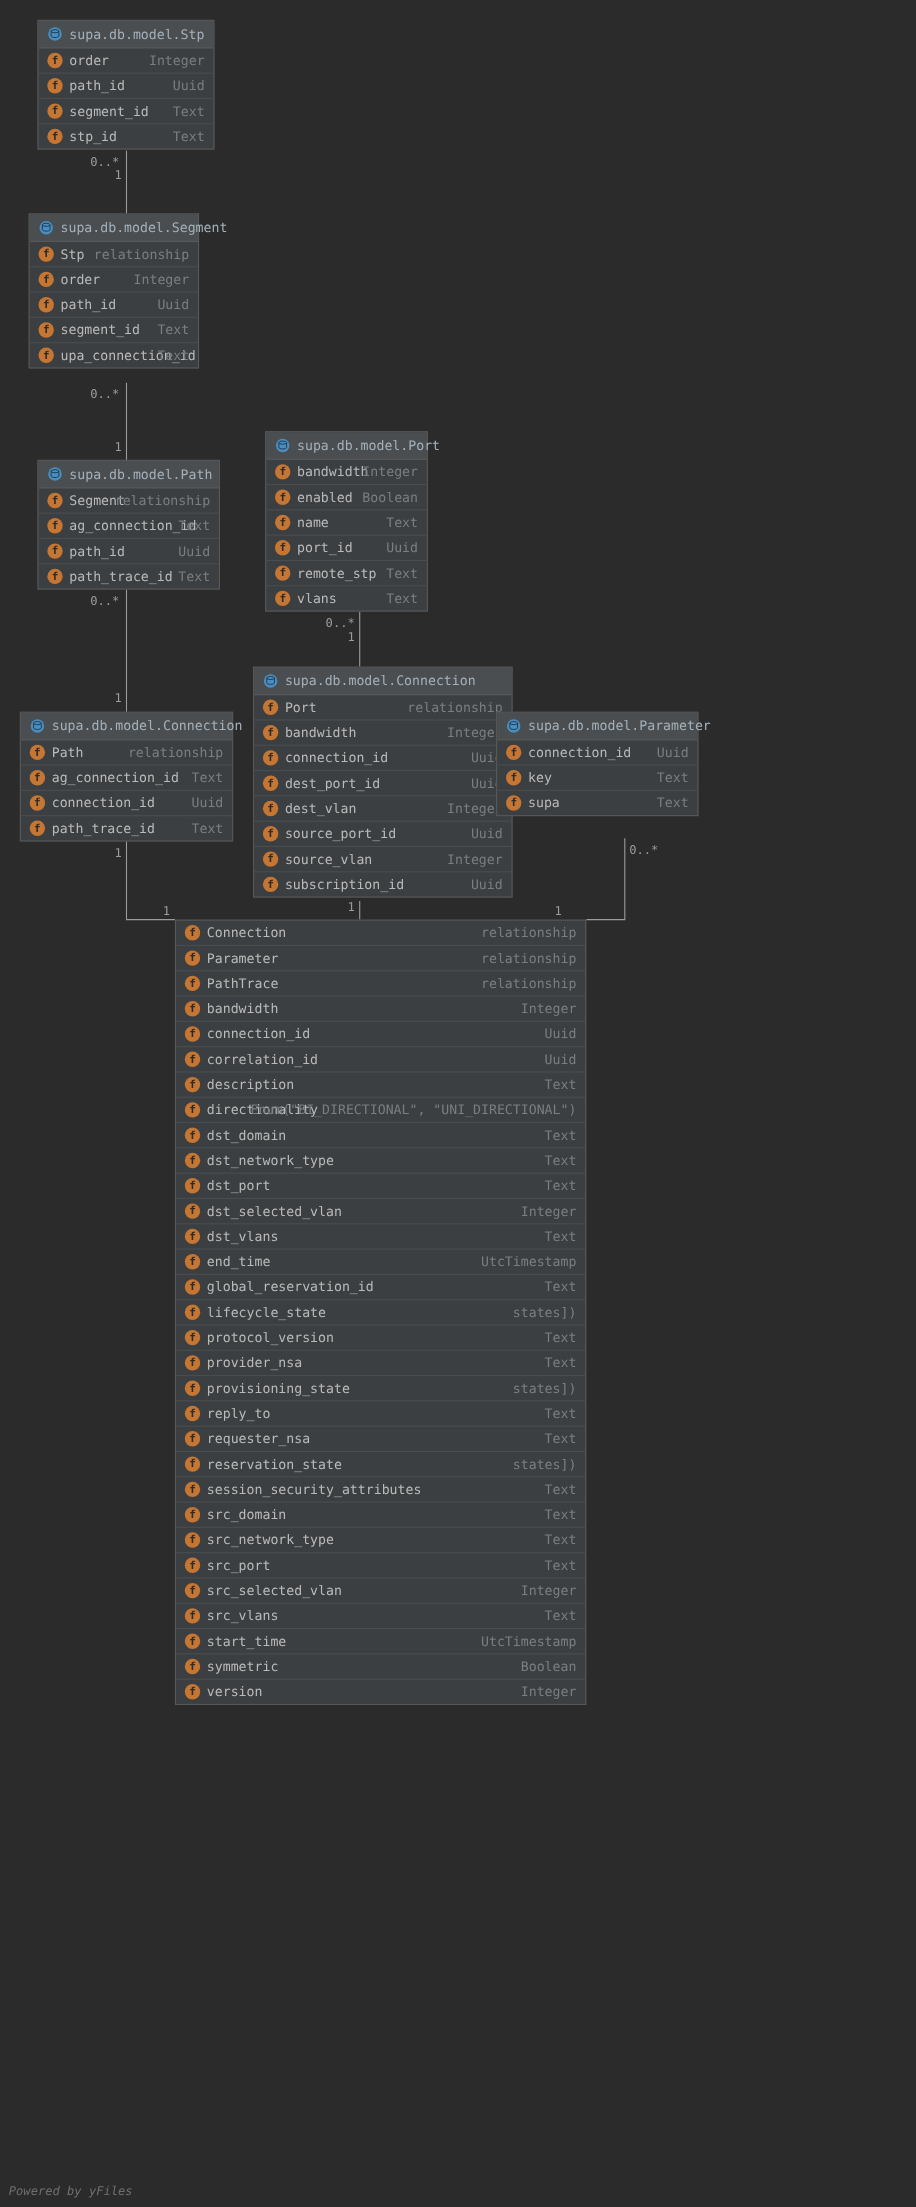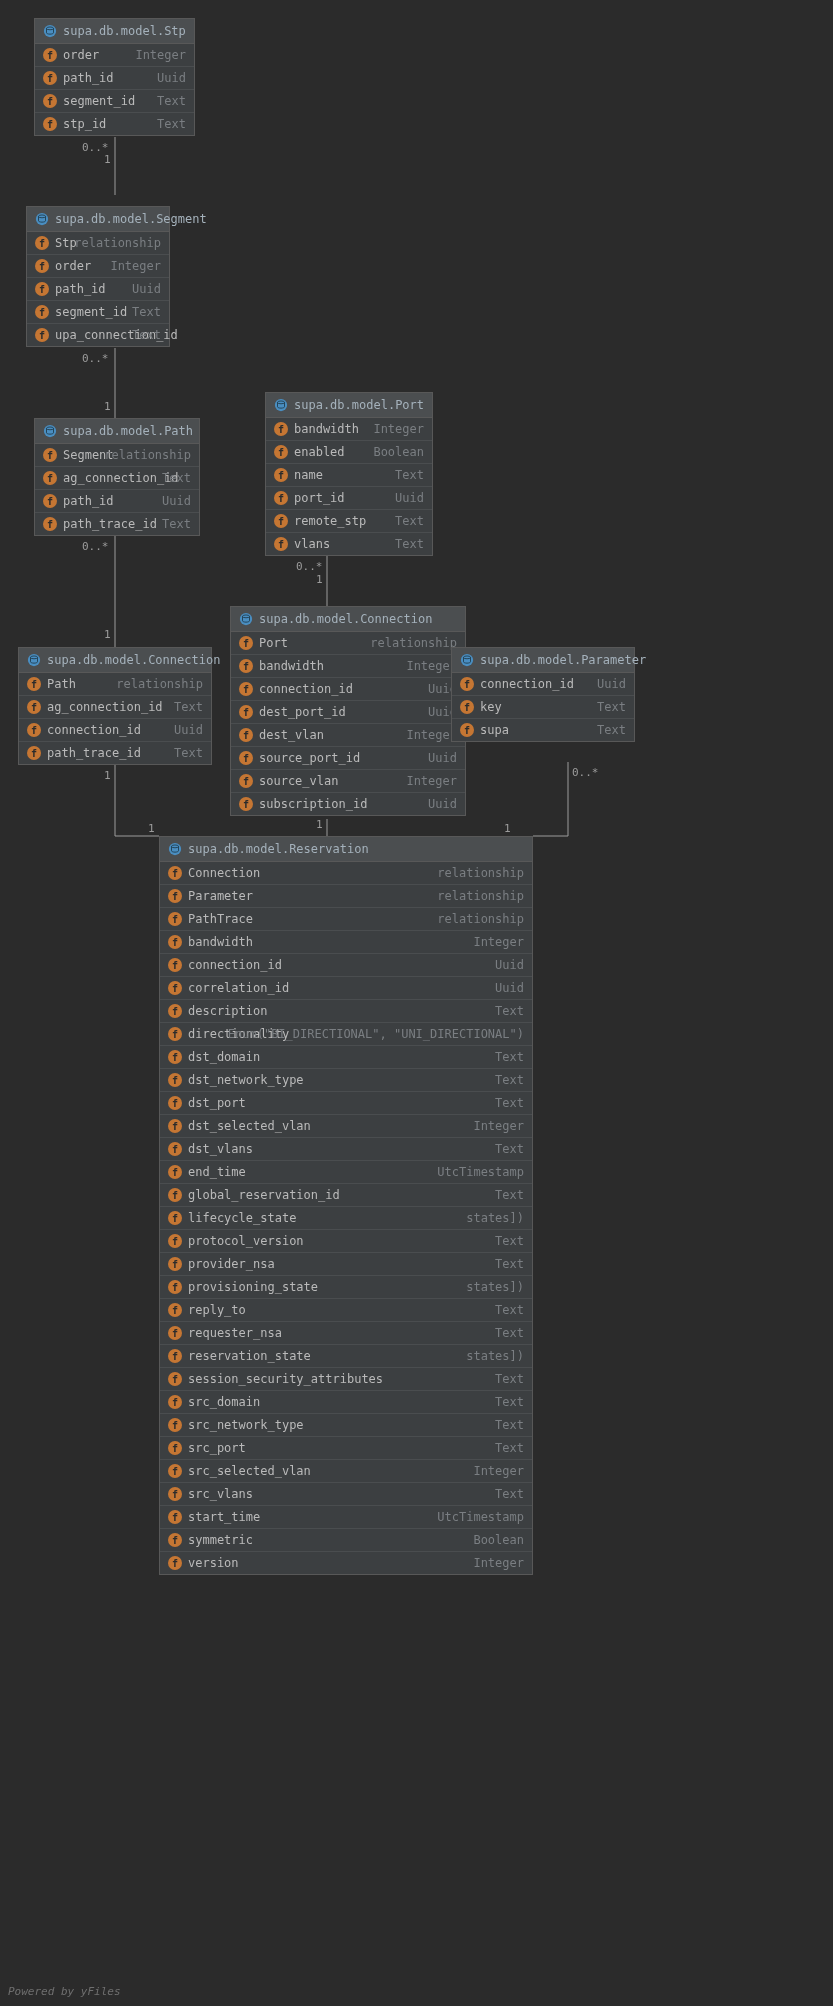--- a/index.html
+++ b/index.html
@@ -161,21 +161,21 @@
       </div>
       <div class="row">
         <div class="row-left">
           <span class="field-icon">f</span>
           <span class="field-name">stp_id</span>
         </div>
         <span class="field-type">Text</span>
       </div>
     </div>
   </div>
-<div class="entity" id="ent-segment" style="left:26px; top:206px; width:144px">
+<div class="entity" id="ent-segment" style="left:26px; top:194px; width:155px">
     <div class="entity-header">
       <svg class="db-icon" viewBox="0 0 16 16">
         <circle cx="8" cy="8" r="7" fill="#4A8EC1"></circle>
         <ellipse cx="8" cy="5" rx="4" ry="1.6" fill="none" stroke="#1E3A4C" stroke-width="1"></ellipse>
         <path d="M4 5v5c0 .9 1.8 1.6 4 1.6s4-.7 4-1.6V5" fill="none" stroke="#1E3A4C" stroke-width="1"></path>
       </svg>
       <span class="entity-title">supa.db.model.Segment</span>
     </div>
     <div class="entity-body">
       <div class="row">
@@ -248,21 +248,21 @@
       </div>
       <div class="row">
         <div class="row-left">
           <span class="field-icon">f</span>
           <span class="field-name">path_trace_id</span>
         </div>
         <span class="field-type">Text</span>
       </div>
     </div>
   </div>
-<div class="entity" id="ent-port" style="left:265px; top:392px; width:168px">
+<div class="entity" id="ent-port" style="left:241px; top:392px; width:148px">
     <div class="entity-header">
       <svg class="db-icon" viewBox="0 0 16 16">
         <circle cx="8" cy="8" r="7" fill="#4A8EC1"></circle>
         <ellipse cx="8" cy="5" rx="4" ry="1.6" fill="none" stroke="#1E3A4C" stroke-width="1"></ellipse>
         <path d="M4 5v5c0 .9 1.8 1.6 4 1.6s4-.7 4-1.6V5" fill="none" stroke="#1E3A4C" stroke-width="1"></path>
       </svg>
       <span class="entity-title">supa.db.model.Port</span>
     </div>
     <div class="entity-body">
       <div class="row">
@@ -444,28 +444,20 @@
       <div class="row">
         <div class="row-left">
           <span class="field-icon">f</span>
           <span class="field-name">supa</span>
         </div>
         <span class="field-type">Text</span>
       </div>
     </div>
   </div>
 <div class="entity" id="ent-reservation" style="left:159px; top:836px; width:374px">
-    <div class="entity-header">
-      <svg class="db-icon" viewBox="0 0 16 16">
-        <circle cx="8" cy="8" r="7" fill="#4A8EC1"></circle>
-        <ellipse cx="8" cy="5" rx="4" ry="1.6" fill="none" stroke="#1E3A4C" stroke-width="1"></ellipse>
-        <path d="M4 5v5c0 .9 1.8 1.6 4 1.6s4-.7 4-1.6V5" fill="none" stroke="#1E3A4C" stroke-width="1"></path>
-      </svg>
-      <span class="entity-title">supa.db.model.Reservation</span>
-    </div>
     <div class="entity-body">
       <div class="row">
         <div class="row-left">
           <span class="field-icon">f</span>
           <span class="field-name">Connection</span>
         </div>
         <span class="field-type">relationship</span>
       </div>
       <div class="row">
         <div class="row-left">

